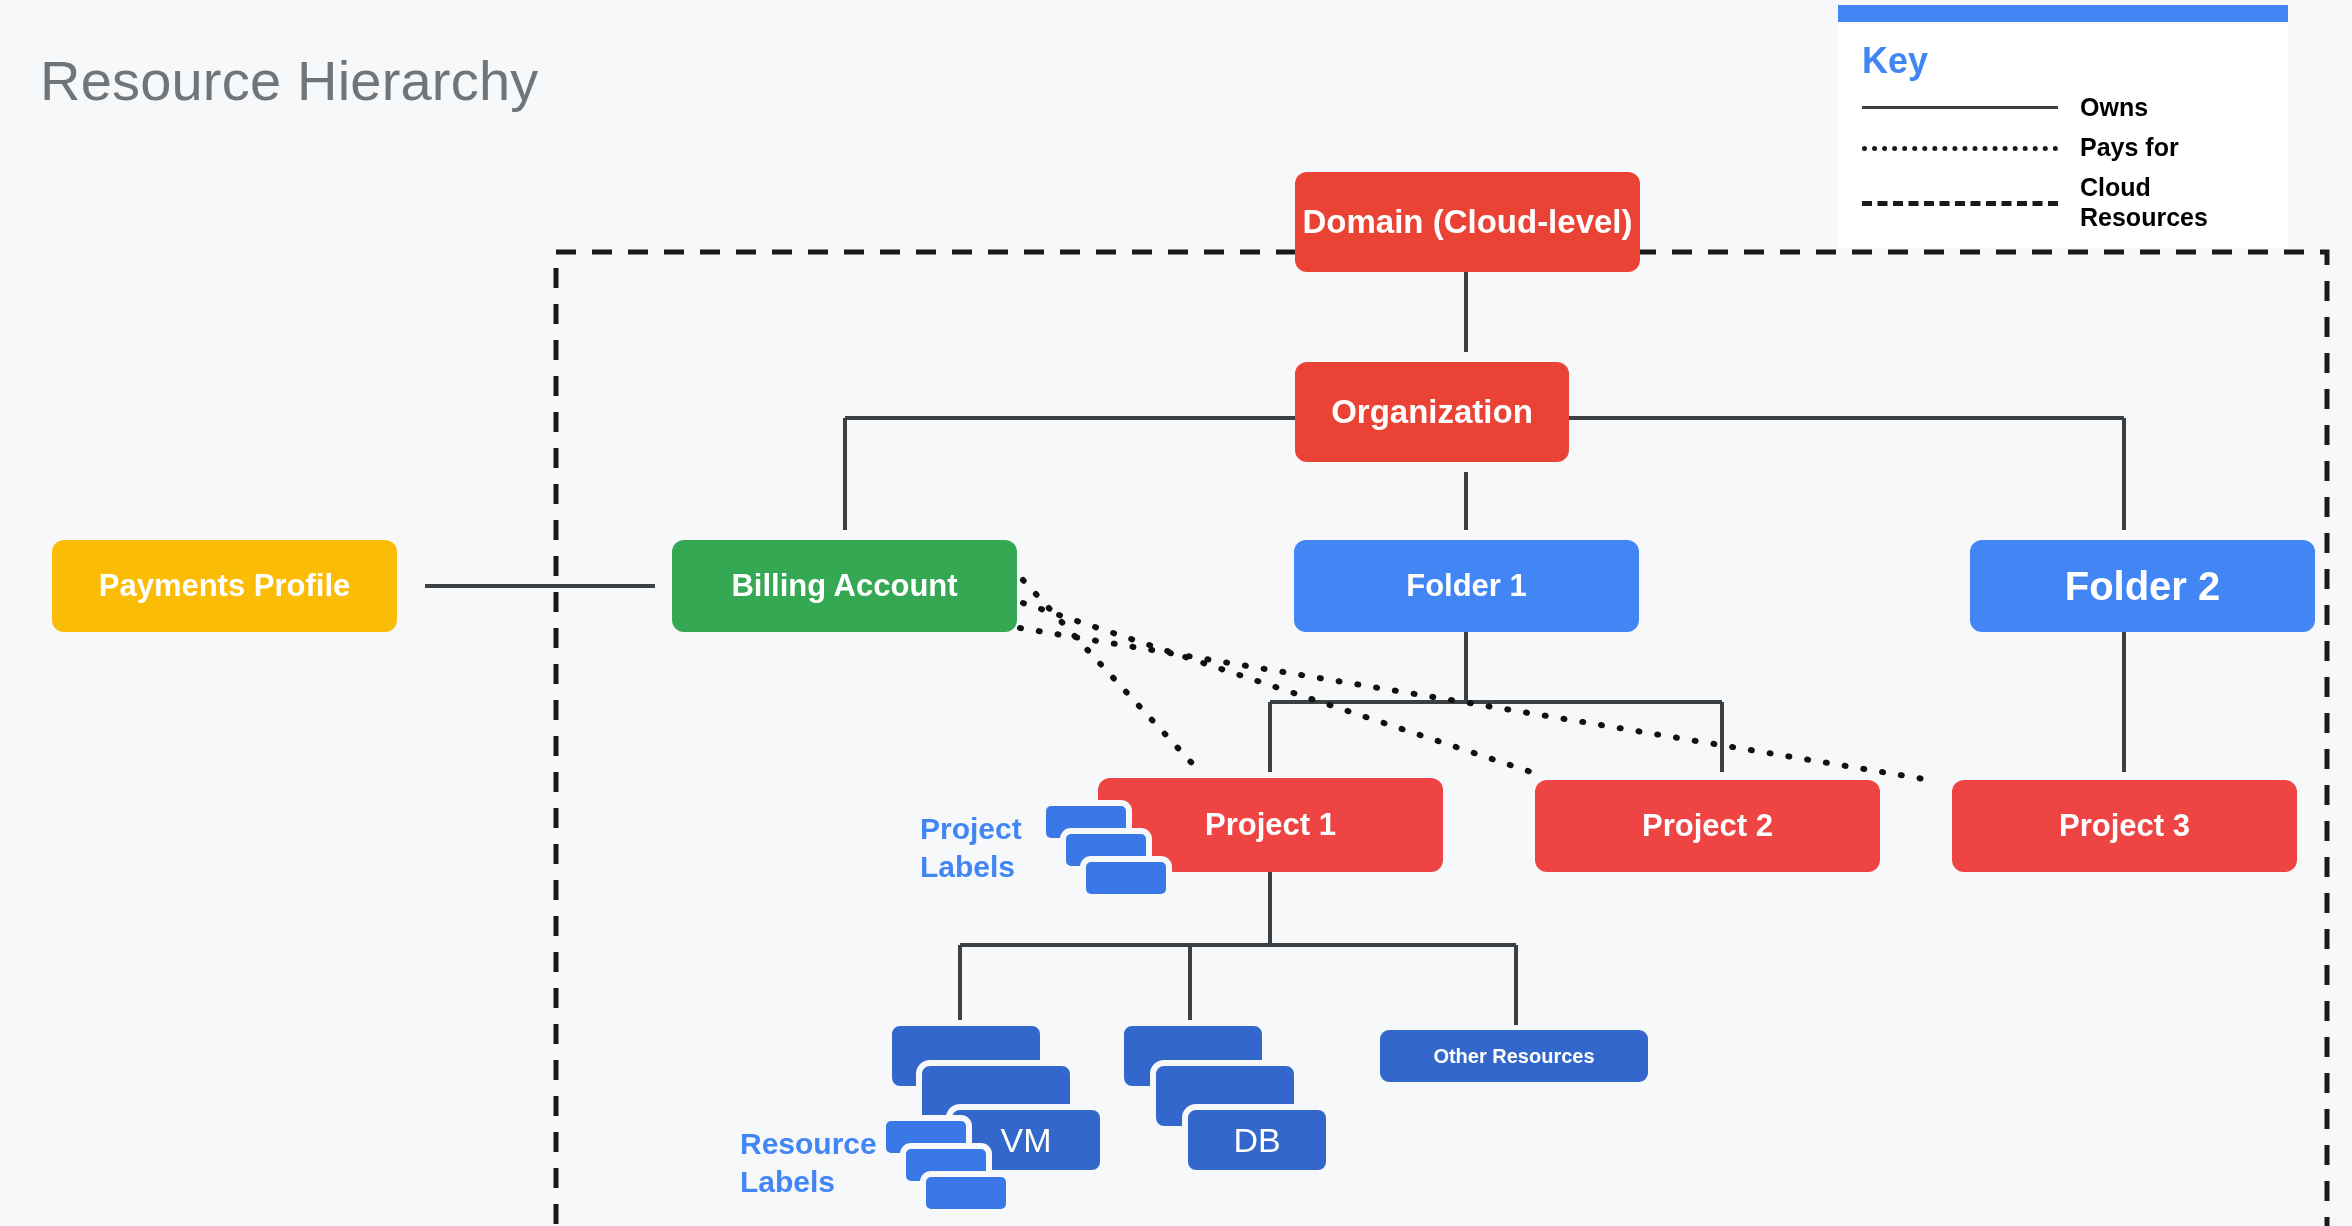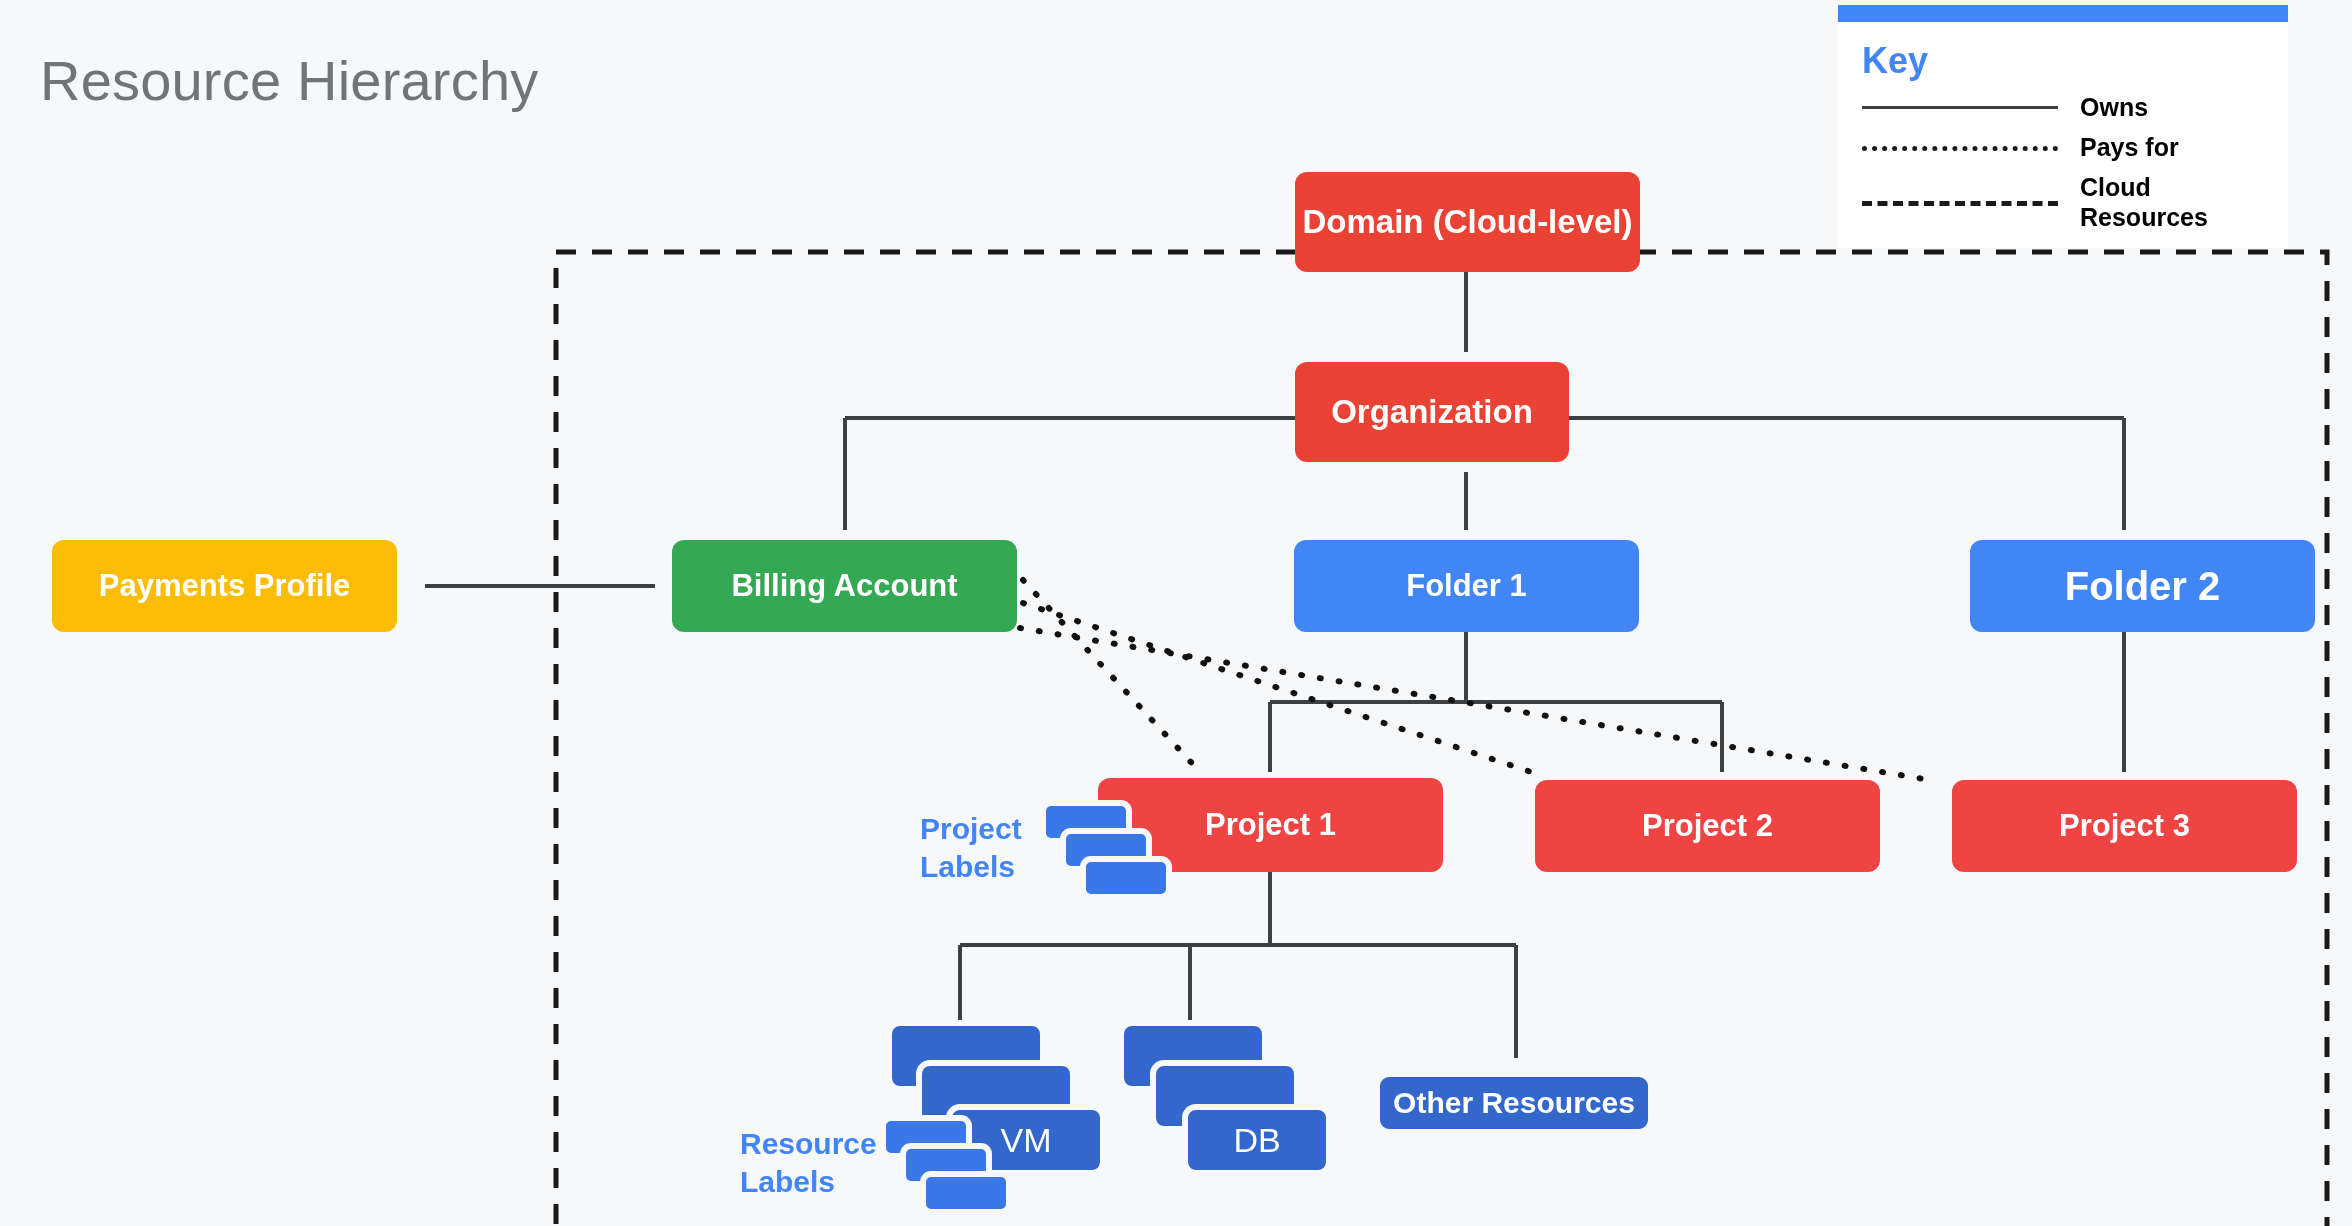--- a/index.html
+++ b/index.html
@@ -179,21 +179,21 @@
   </div>
 
   <div class="node n-proj" style="left:1535px; top:780px; width:345px; height:92px; font-size:31px;">
     <span>Project 2</span>
   </div>
 
   <div class="node n-proj" style="left:1952px; top:780px; width:345px; height:92px; font-size:31px;">
     <span>Project 3</span>
   </div>
 
-  <div class="node n-res" style="left:1375px; top:1072px; width:278px; height:62px; font-size:30px;">
+  <div class="node n-res" style="left:1375px; top:1025px; width:278px; height:62px; font-size:20px;">
     <span>Other Resources</span>
   </div>
 
   <div class="minis" style="left:1040px; top:800px; width:140px; height:100px;">
     <div class="mb" style="left:0px;  top:0px;  width:92px; height:44px;"></div>
     <div class="mb" style="left:20px; top:28px; width:92px; height:44px;"></div>
     <div class="mb" style="left:40px; top:56px; width:92px; height:44px;"></div>
   </div>
 
   <div class="caption" style="left:920px; top:810px; width:130px;">

